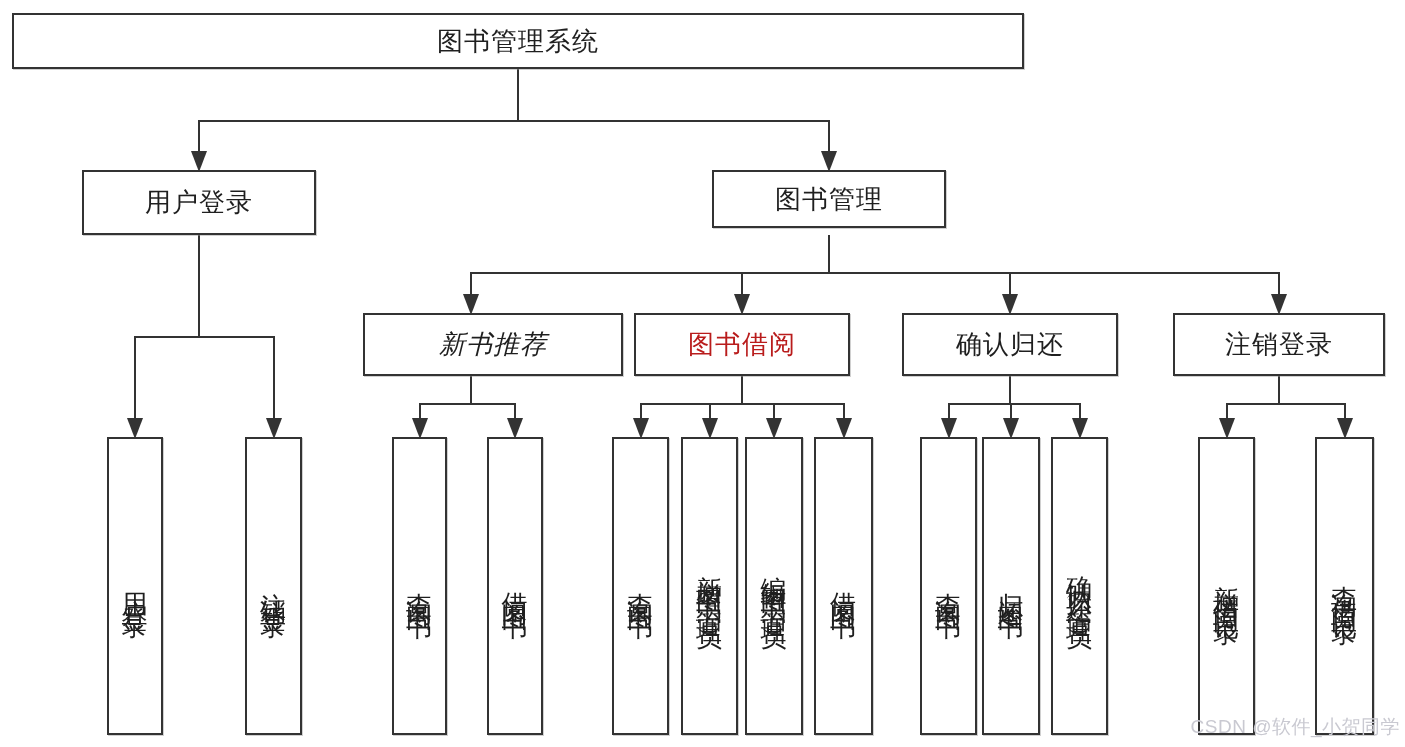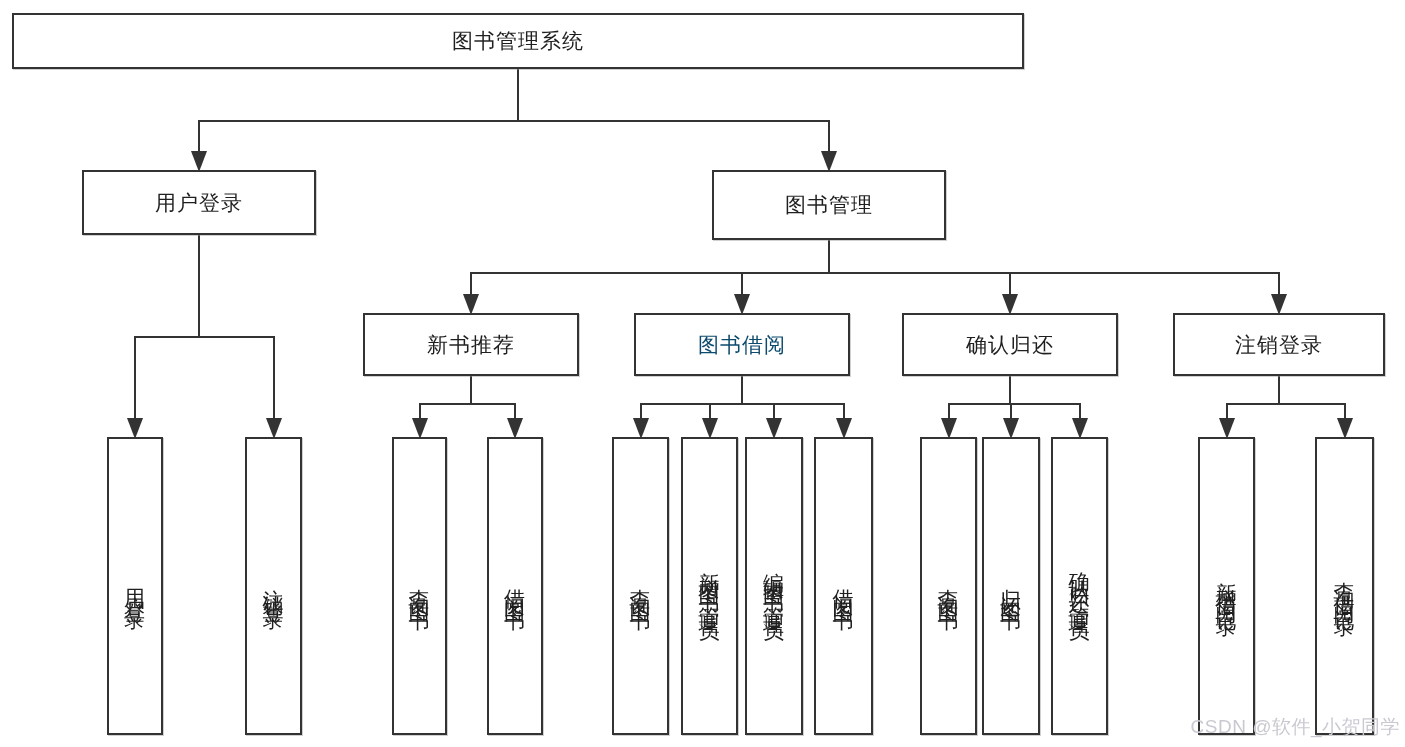--- a/index.html
+++ b/index.html
@@ -21,21 +21,21 @@
     background: #ffffff;
     border: 2px solid #333333;
     box-shadow: 1px 1px 0 rgba(150,150,150,0.45);
     display: flex;
     align-items: center;
     justify-content: center;
     z-index: 2;
   }
   .node .lbl {
     color: #1f1f1f;
-    font-size: 21px;
+    font-size: 26px;
     letter-spacing: 1px;
     white-space: nowrap;
   }
   .node.v .lbl {
     writing-mode: vertical-rl;
     text-orientation: mixed;
     letter-spacing: 7px;
     white-space: normal;
     line-height: 1;
   }
@@ -122,28 +122,28 @@
       <div class="seg" style="left: 1343.5px; top: 403px; width: 2px; height: 15px; background: rgb(51, 51, 51);"></div>
       <div class="arrowhead" style="left: 1336.5px; top: 418px; border-top-color: rgb(51, 51, 51);"></div>
     </div>
   <div id="node-layer">
       <div class="node h" style="left: 12px; top: 13px; width: 1012px; height: 56px; border-color: rgb(51, 51, 51);">
         <span class="lbl" style="color: rgb(31, 31, 31);">图书管理系统</span>
       </div>
       <div class="node h" style="left: 82px; top: 170px; width: 234px; height: 65px; border-color: rgb(51, 51, 51);">
         <span class="lbl" style="color: rgb(31, 31, 31);">用户登录</span>
       </div>
-      <div class="node h" style="left: 712px; top: 170px; width: 234px; height: 70px; border-color: rgb(51, 51, 51);">
+      <div class="node h" style="left: 712px; top: 170px; width: 234px; height: 58px; border-color: rgb(51, 51, 51);">
         <span class="lbl" style="color: rgb(31, 31, 31);">图书管理</span>
       </div>
-      <div class="node h" style="left: 363px; top: 313px; width: 216px; height: 63px; border-color: rgb(51, 51, 51);">
+      <div class="node h" style="left: 363px; top: 313px; width: 260px; height: 63px; border-color: rgb(51, 51, 51); font-style: italic;">
         <span class="lbl" style="color: rgb(31, 31, 31);">新书推荐</span>
       </div>
       <div class="node h" style="left: 634px; top: 313px; width: 216px; height: 63px; border-color: rgb(51, 51, 51);">
-        <span class="lbl" style="color: #0c4a6e;">图书借阅</span>
+        <span class="lbl" style="color: #b91c1c;">图书借阅</span>
       </div>
       <div class="node h" style="left: 902px; top: 313px; width: 216px; height: 63px; border-color: rgb(51, 51, 51);">
         <span class="lbl" style="color: rgb(31, 31, 31);">确认归还</span>
       </div>
       <div class="node h" style="left: 1173px; top: 313px; width: 212px; height: 63px; border-color: rgb(51, 51, 51);">
         <span class="lbl" style="color: rgb(31, 31, 31);">注销登录</span>
       </div>
       <div class="node v" style="left: 107px; top: 437px; width: 56px; height: 298px; border-color: rgb(51, 51, 51);">
         <span class="lbl" style="color: rgb(31, 31, 31);">用户登录</span>
       </div>

